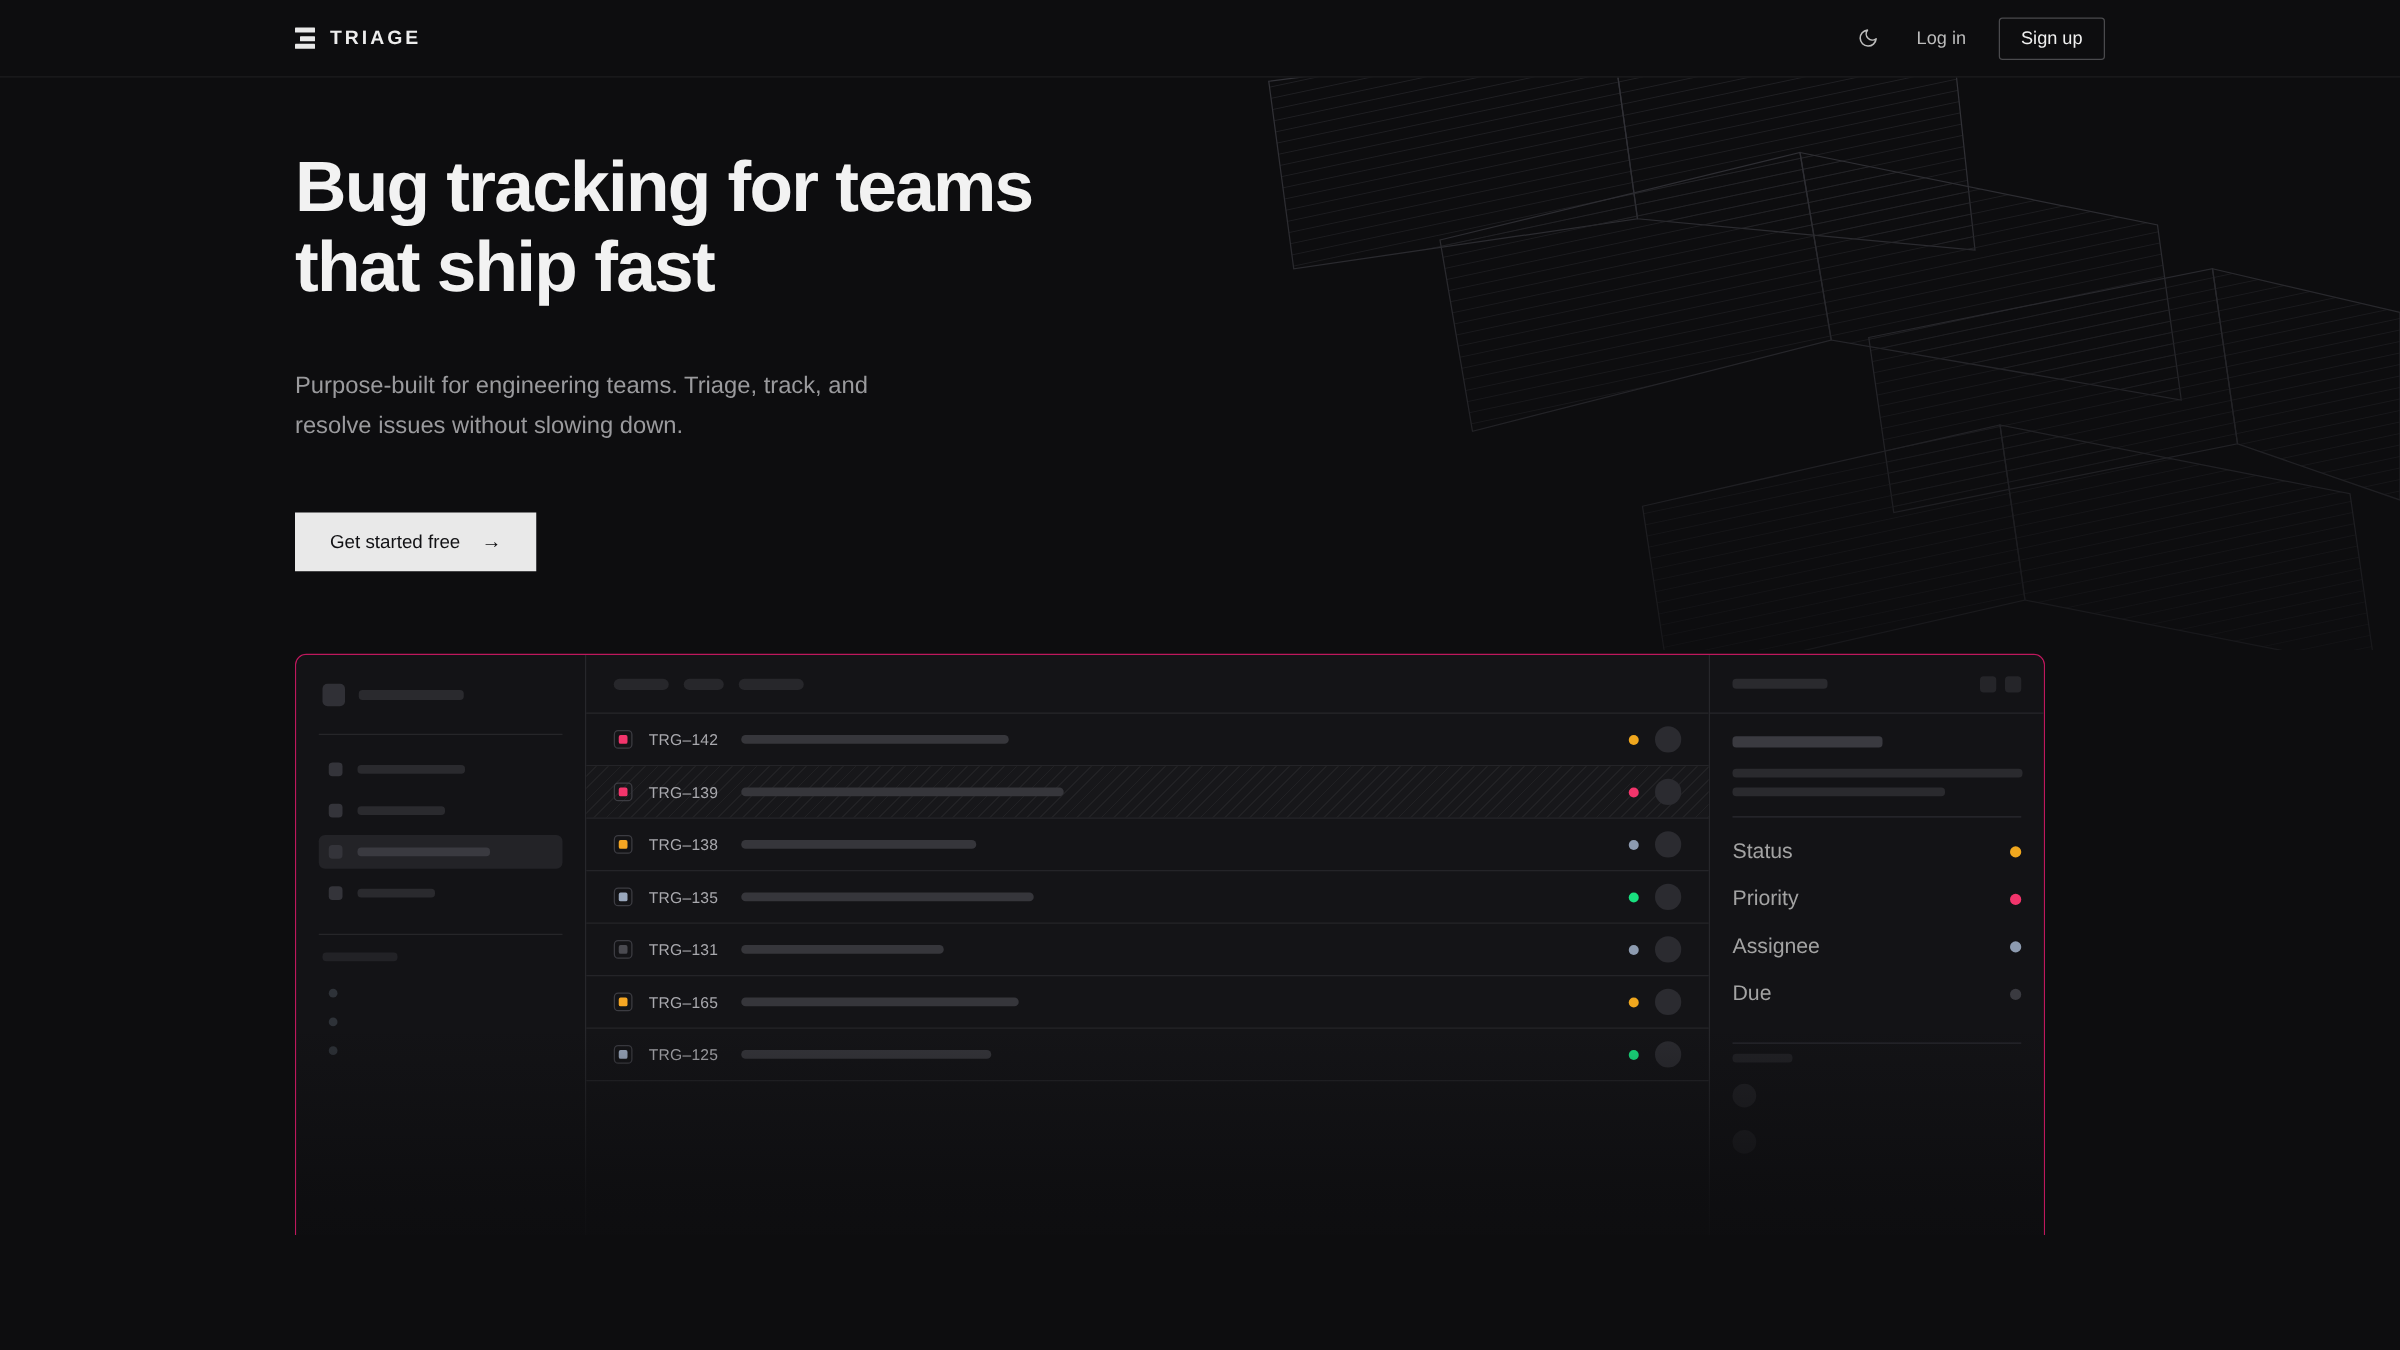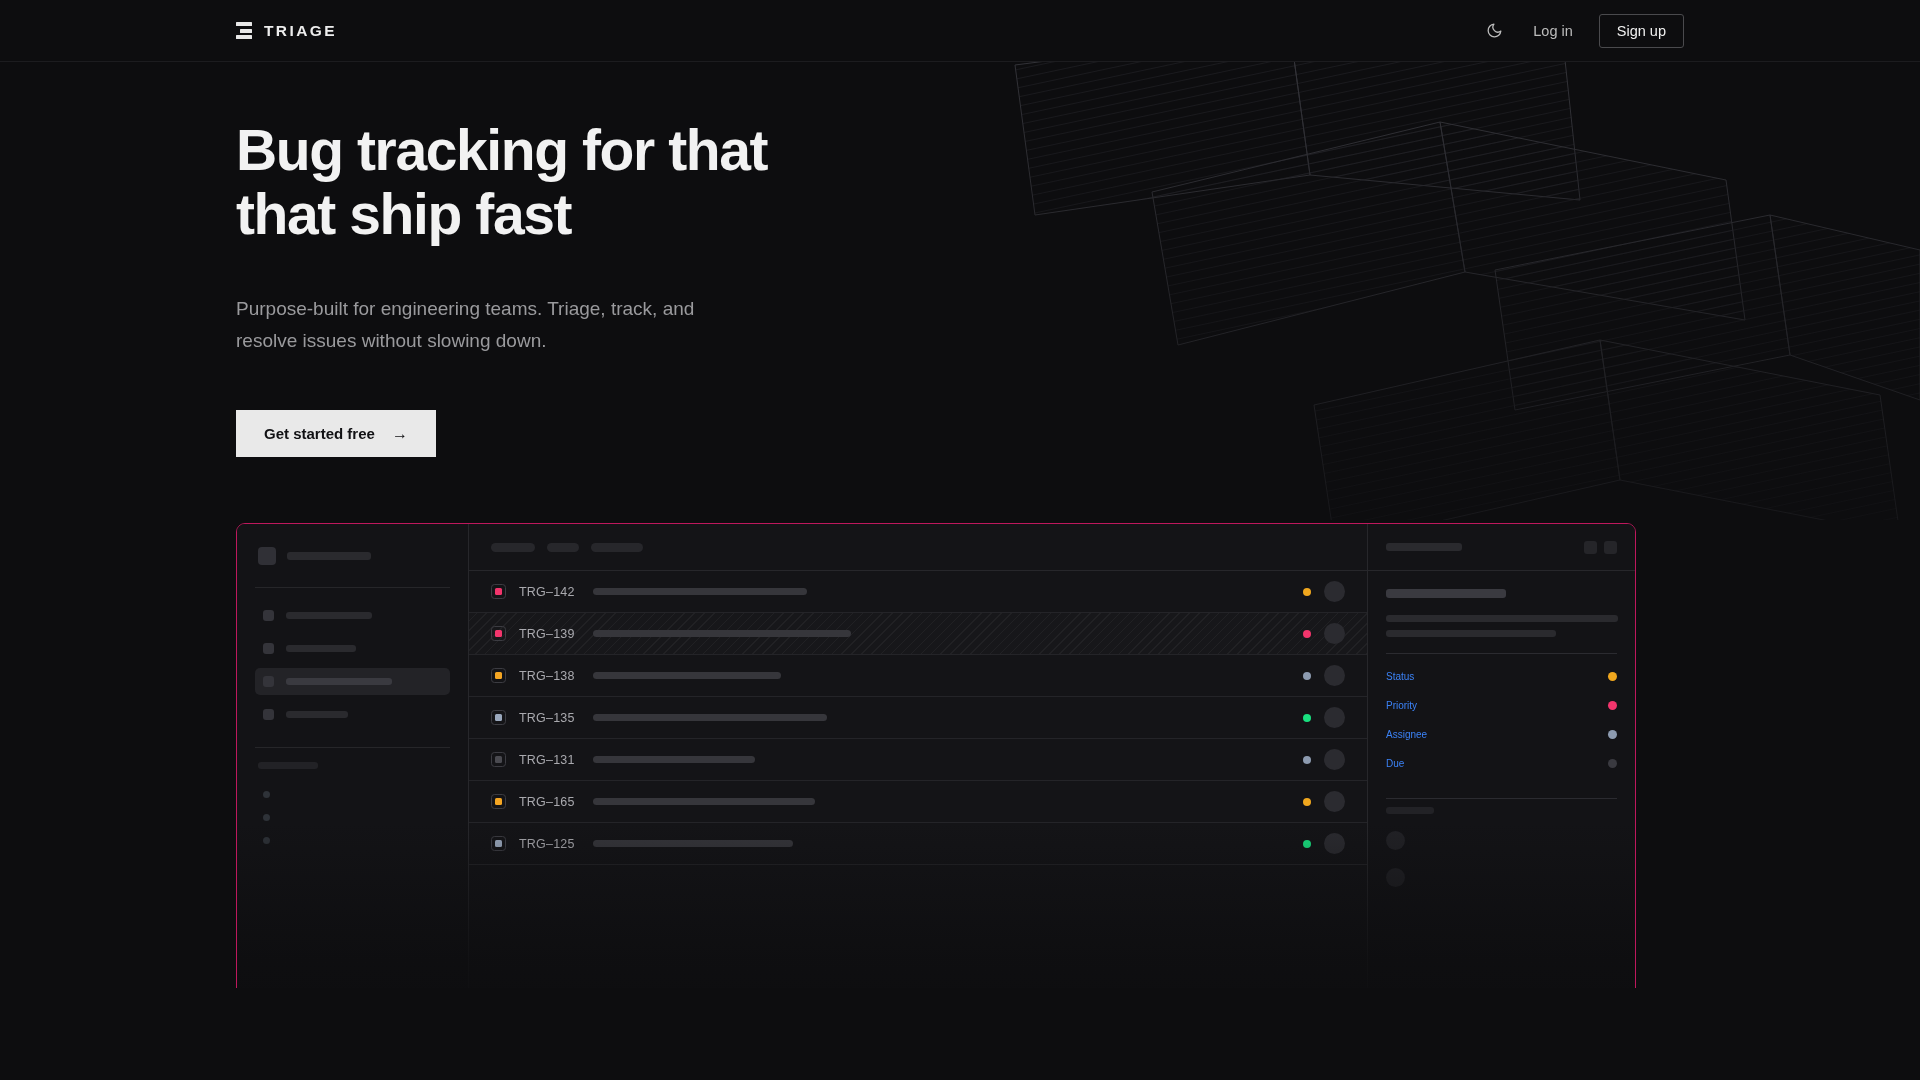--- a/index.html
+++ b/index.html
@@ -133,21 +133,21 @@
   .cta-btn {
     margin-top: 52px;
     display: inline-flex;
     align-items: center;
     gap: 17px;
     background: #e9e9e9;
     color: #111114;
     border: none;
     font-family: "Liberation Sans", sans-serif;
     font-size: 15px;
-    font-weight: bold;
+    font-weight: normal;
     padding: 15px 28px;
     cursor: pointer;
   }
   .cta-arrow { font-size: 16px; line-height: 1; }
 
   
   .mockup {
     position: absolute;
     left: 236px;
     top: 523px;
@@ -287,21 +287,21 @@
   }
   .mk-detail-acts { display: flex; gap: 7px; }
   .mk-detail-act { width: 13px; height: 13px; border-radius: 3px; background: #252529; }
   .mk-detail-body { padding: 18px; }
   .mk-meta-row {
     display: flex;
     align-items: center;
     justify-content: space-between;
     padding: 9px 0;
   }
-  .mk-meta-label { color: #3b82f6; font-size: 10px; }
+  .mk-meta-label { color: #a3a3a3; font-size: 17px; }
   .mk-meta-dot { width: 9px; height: 9px; border-radius: 50%; }
   .mk-hr { height: 1px; background: #2b2b30; margin: 16px 0 8px; }
   .mk-activity-row { display: flex; align-items: center; padding: 9px 0; }
   .mk-activity-avatar { width: 19px; height: 19px; border-radius: 50%; background: #222226; }
 
   
   .footer-rule {
     position: absolute;
     left: 0;
     top: 1013px;
@@ -361,21 +361,21 @@
           <path d="M21 12.79A9 9 0 1 1 11.21 3 7 7 0 0 0 21 12.79z"></path>
         </svg>
       </button>
       <a class="login-link" href="#">Log in</a>
       <button class="signup-btn">Sign up</button>
     </div>
   </header>
 
   <section class="hero">
     <h1>
-      <span>Bug tracking for that</span><br>
+      <span>Bug tracking for teams</span><br>
       <span>that ship fast</span>
     </h1>
     <p>Purpose-built for engineering teams. Triage, track, and resolve issues without slowing down.</p>
     <button class="cta-btn">
       <span>Get started free</span>
       <span class="cta-arrow">→</span>
     </button>
   </section>
 
   <section class="mockup">

